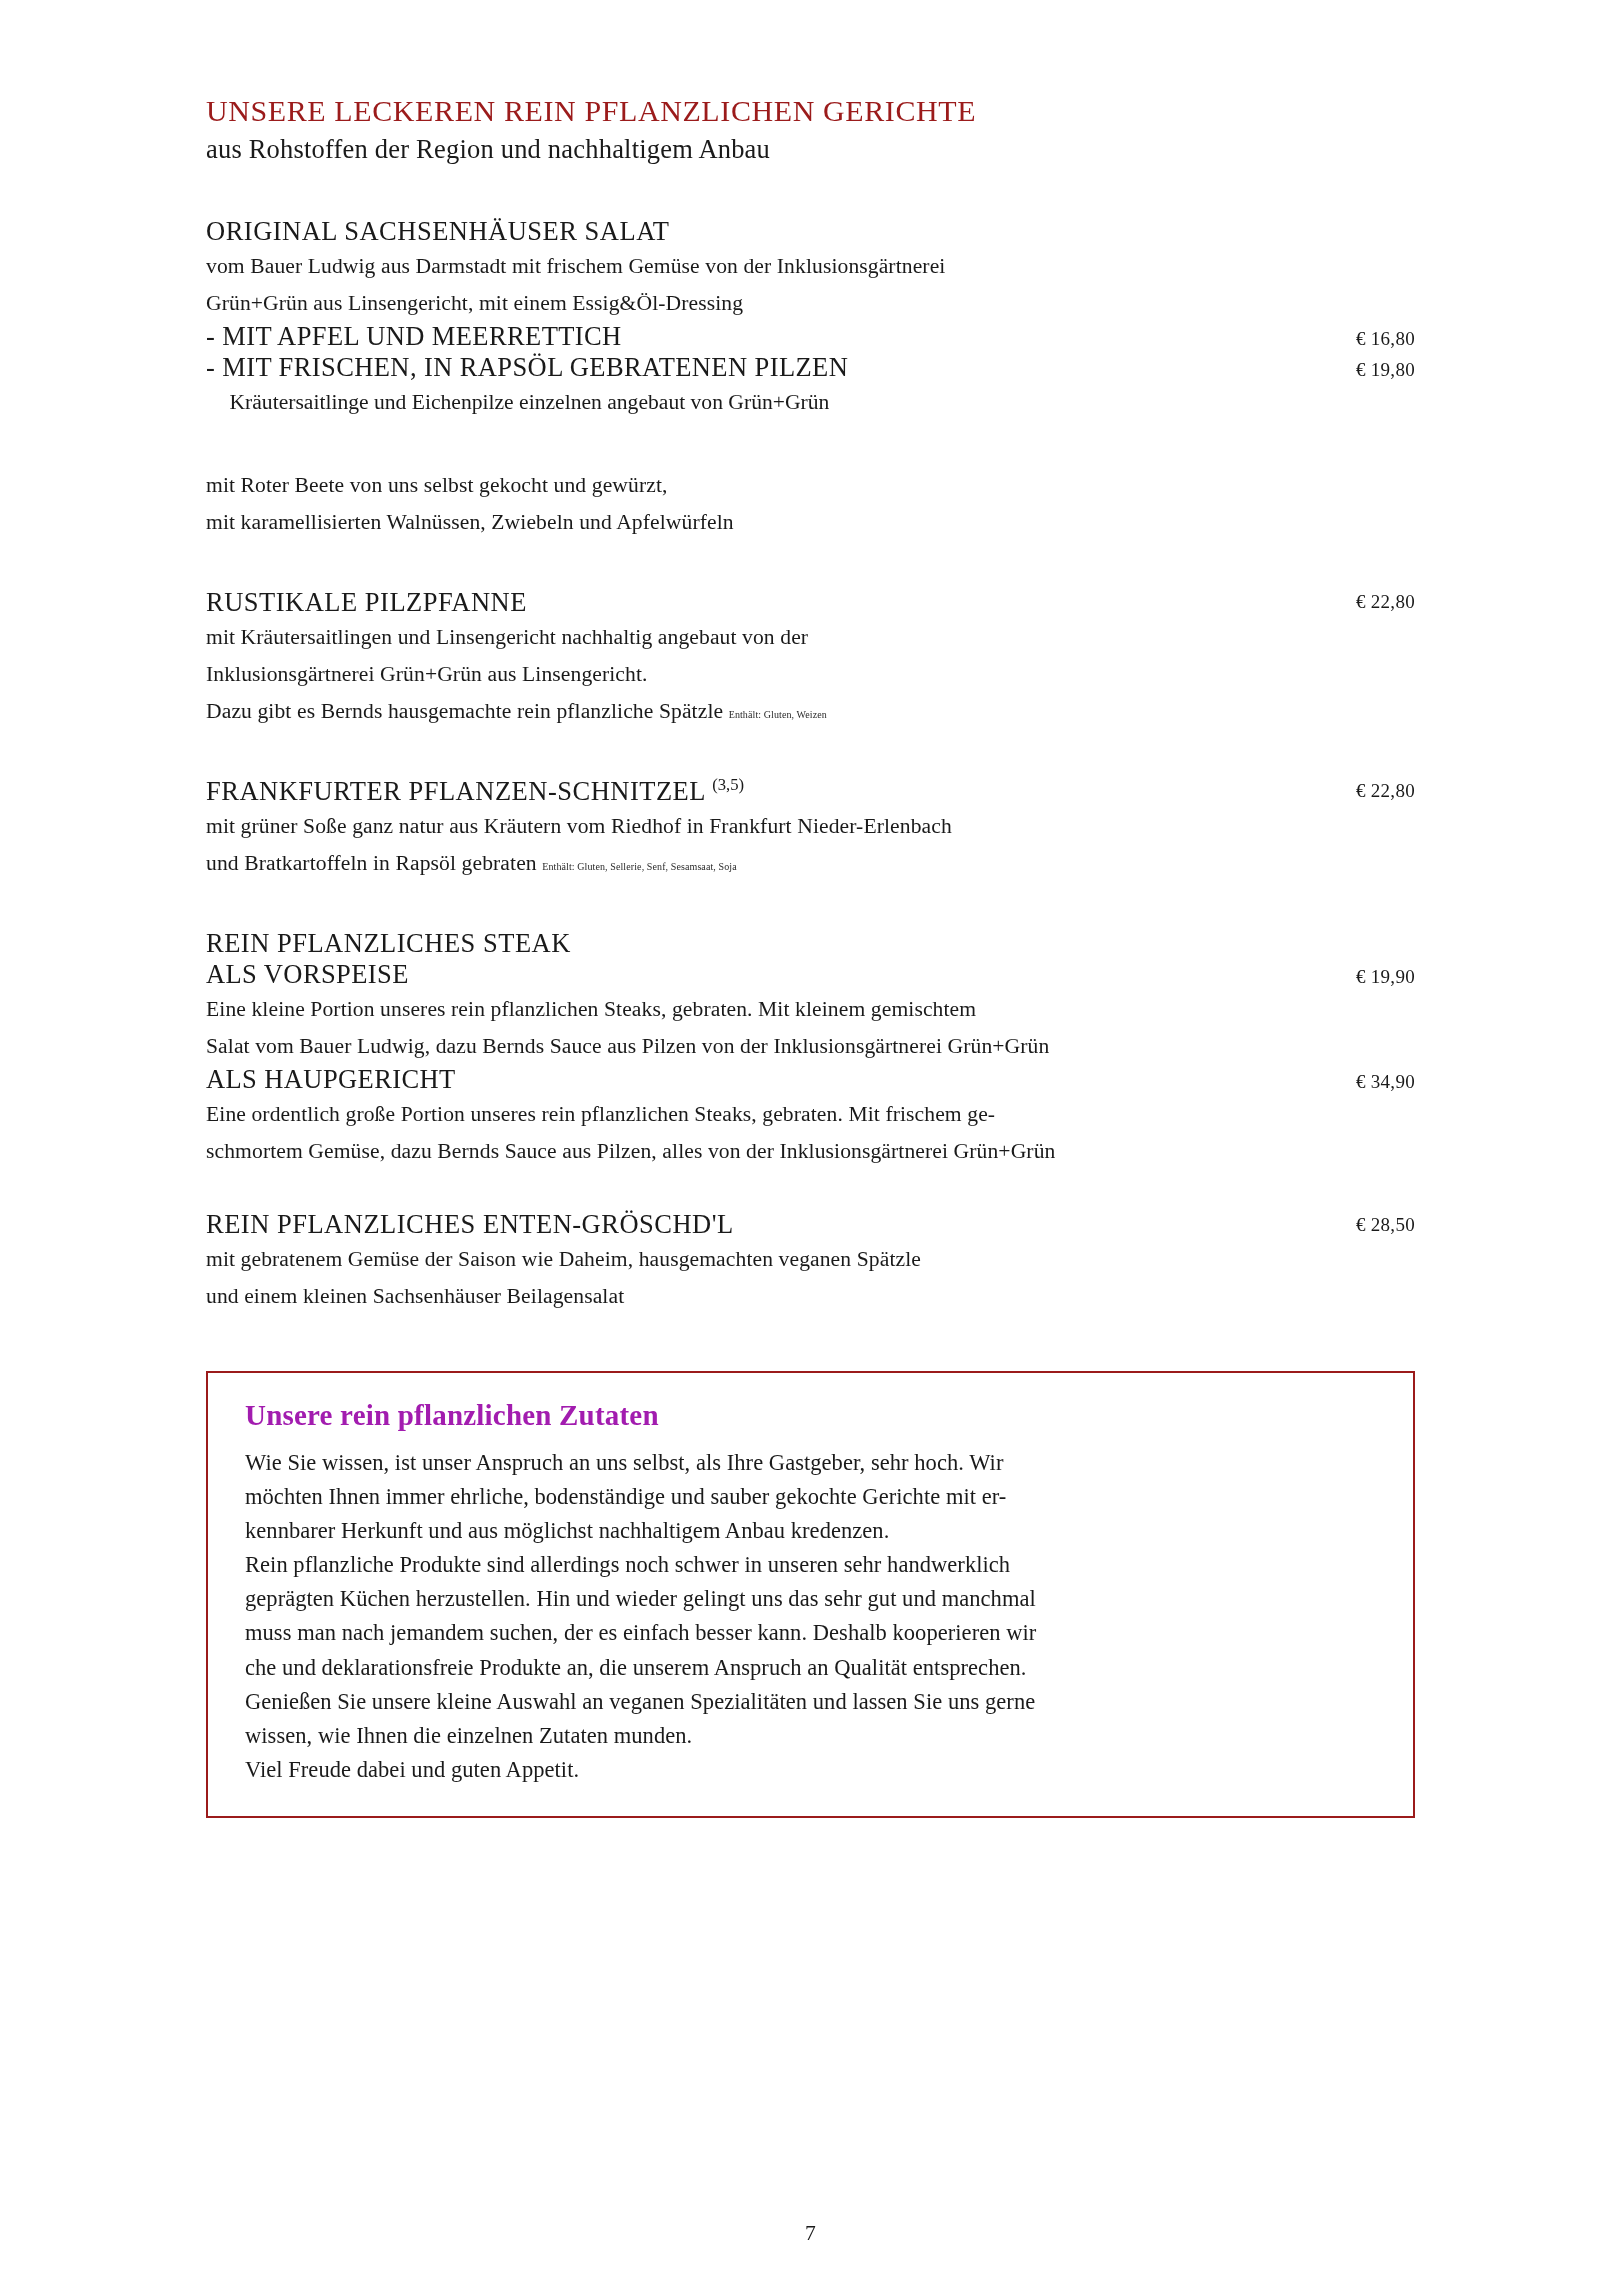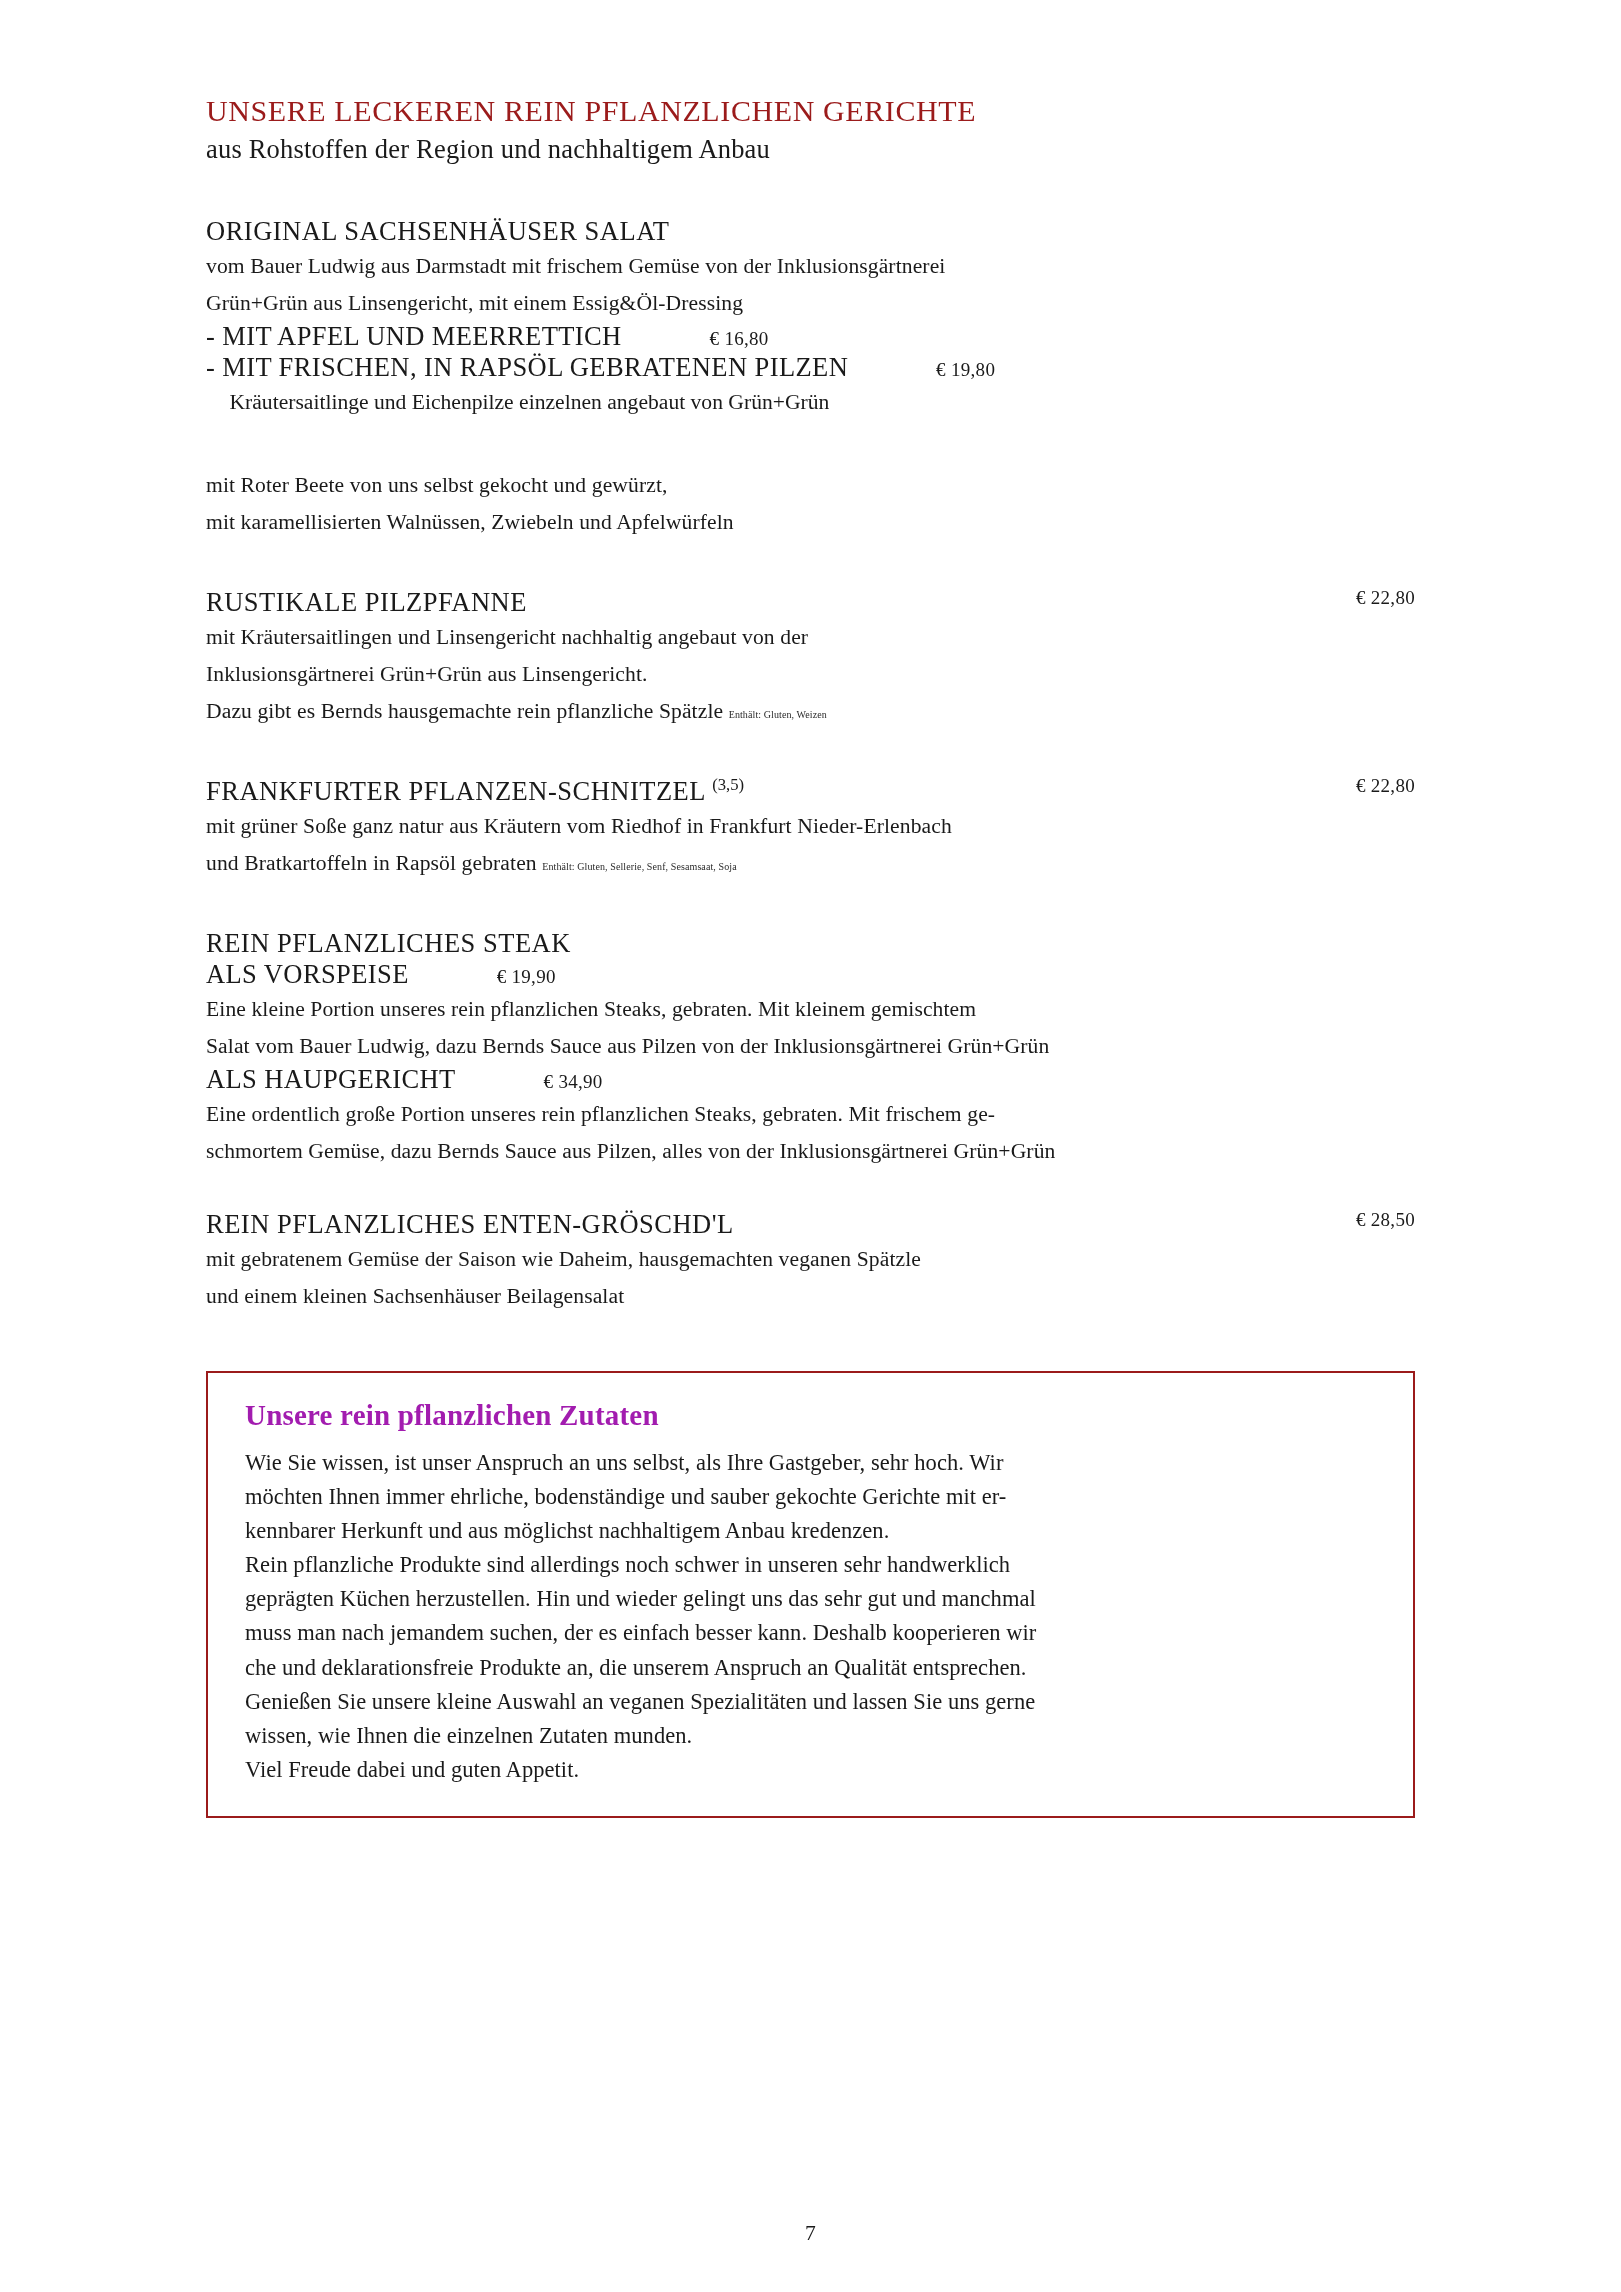--- a/index.html
+++ b/index.html
@@ -32,21 +32,21 @@
   .section-sub {
     font-size: 26.5px;
     margin: 0 0 51px 0;
     letter-spacing: 0.2px;
   }
   .dish {
     margin-bottom: 33px;
   }
   .dish-row {
     display: flex;
-    align-items: flex-start;
+    align-items: center;
     justify-content: space-between;
     width: 100%;
   }
   .dish-name {
     font-size: 26.5px;
     letter-spacing: 0.5px;
     white-space: nowrap;
   }
   .dish-name .sup {
     font-size: 16.7px;
@@ -72,21 +72,21 @@
     color: #2a2a2a;
   }
   .indent-note {
     font-size: 21.6px;
     line-height: 1.6;
     margin: 2px 0 0 23.5px;
   }
   .variant-row {
     display: flex;
     align-items: baseline;
-    justify-content: flex-start;
+    justify-content: space-between;
     width: 100%;
   }
   .variant-name {
     font-size: 26.5px;
     letter-spacing: 0.4px;
     white-space: nowrap;
   }
   .spacer-8 { height: 7.8px; }
   .spacer-14 { height: 13.7px; }
 

